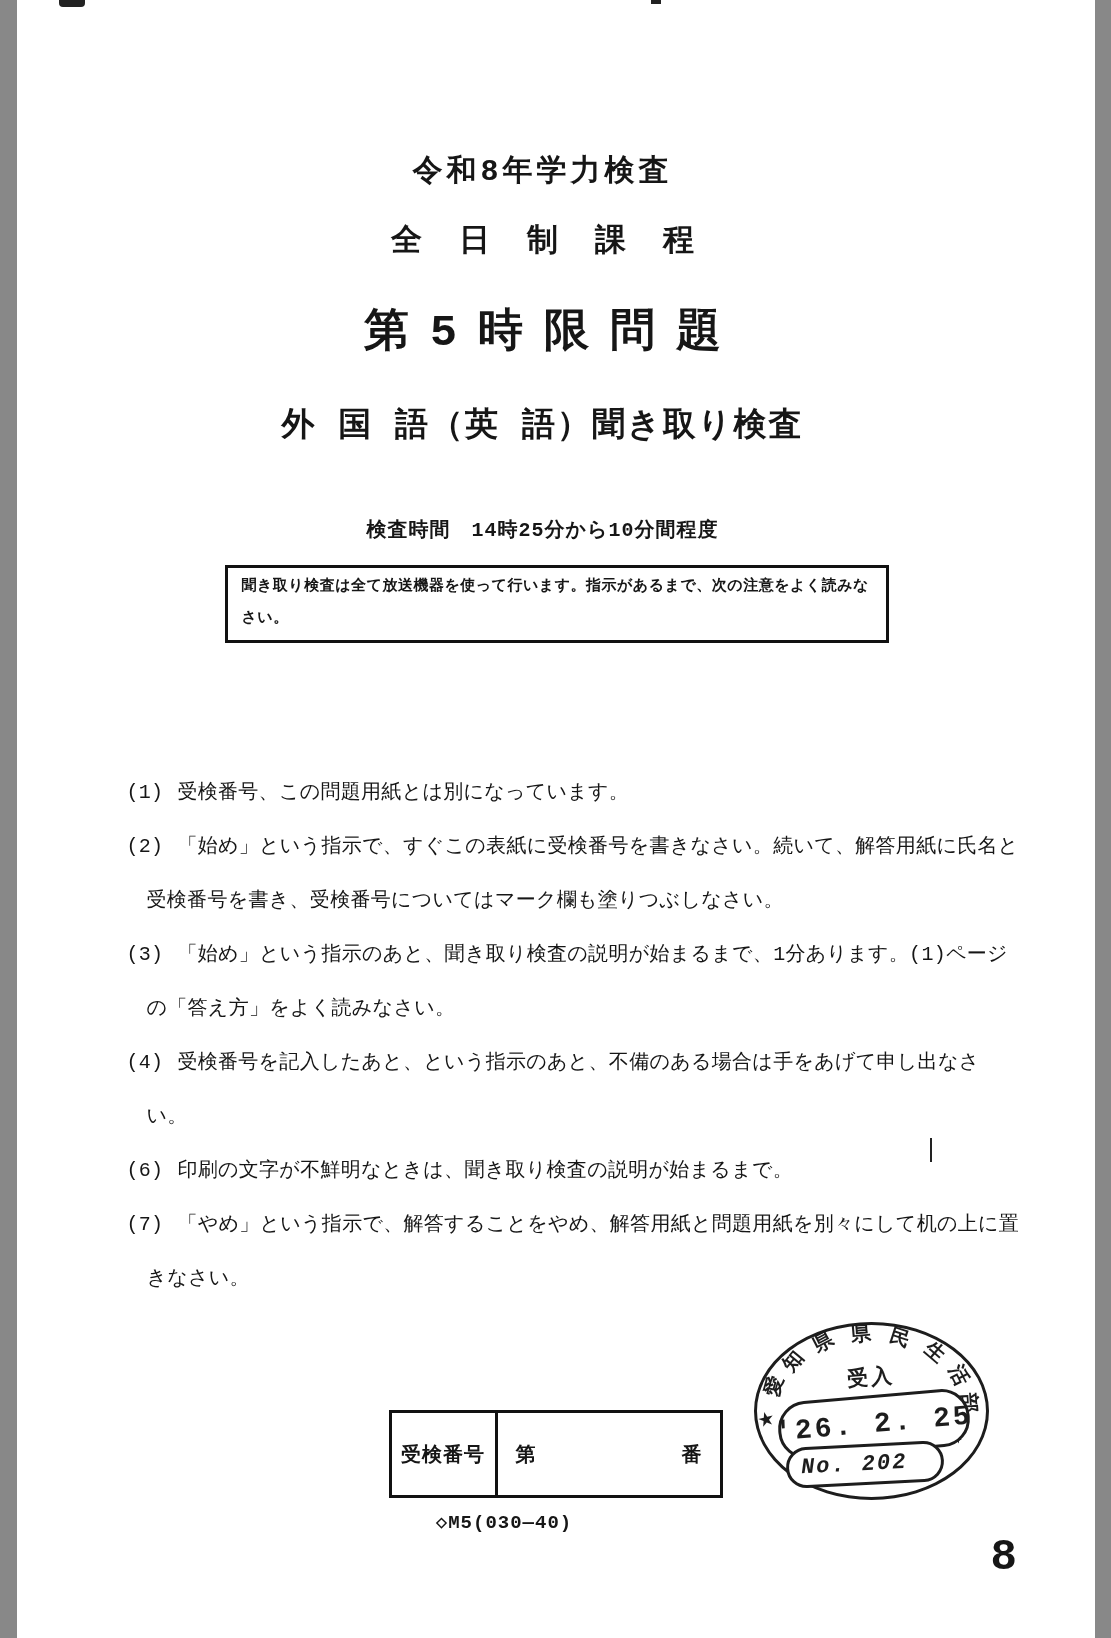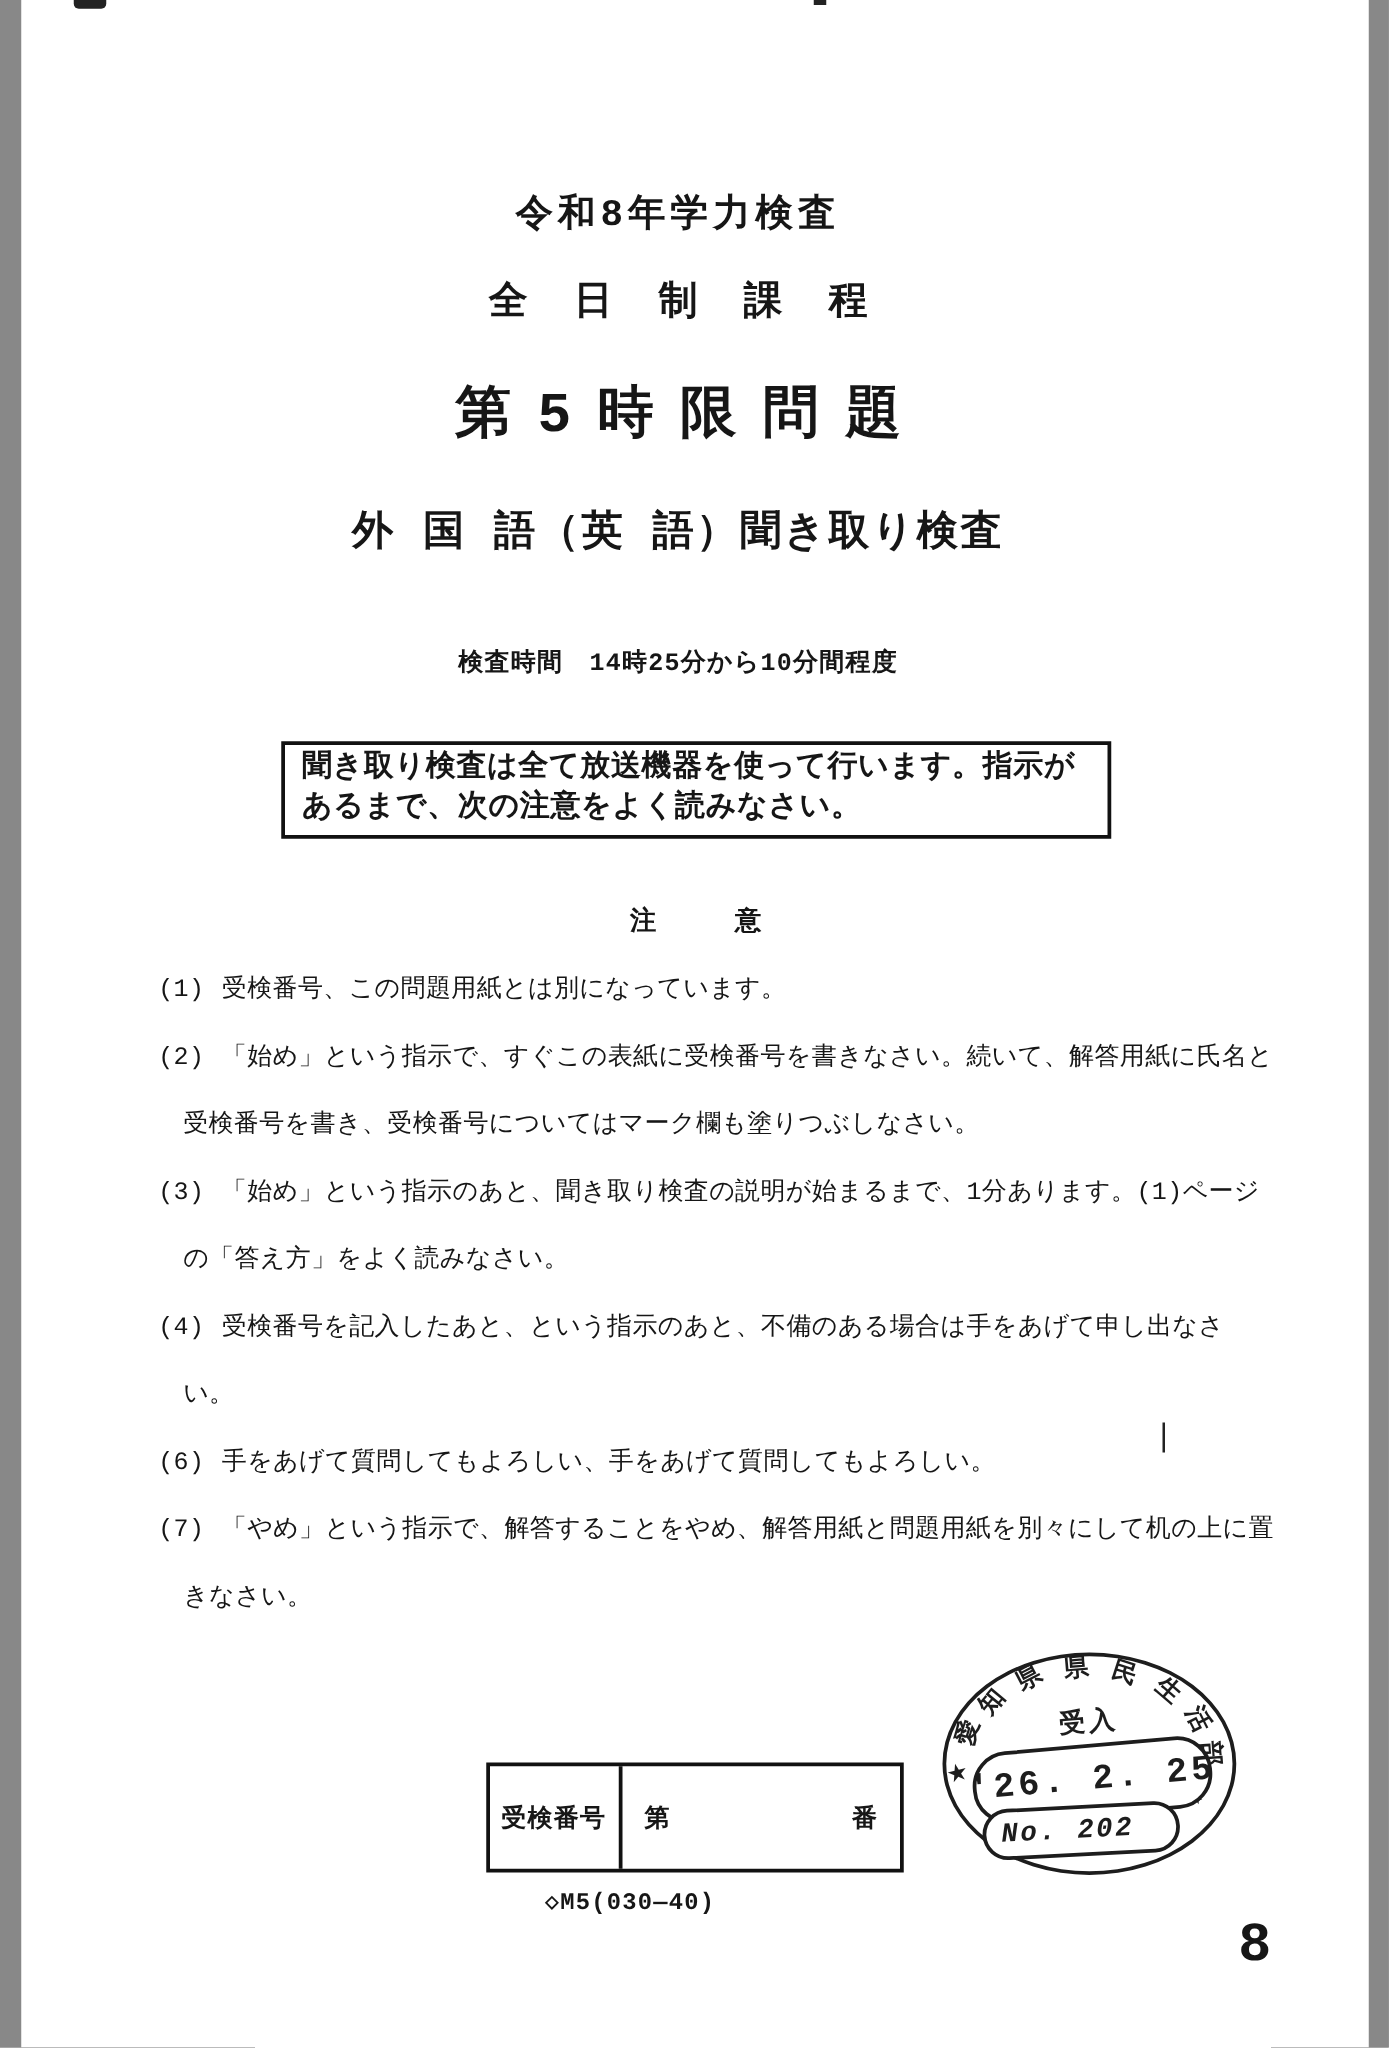--- a/index.html
+++ b/index.html
@@ -15,24 +15,24 @@
   }
   
   .header{position:absolute;left:-13px;top:0;width:100%;text-align:center;}
   .t-year{position:absolute;top:150px;width:100%;font-size:30px;font-weight:600;letter-spacing:4px;}
   .t-course{position:absolute;top:219px;width:100%;font-size:31px;font-weight:700;letter-spacing:37px;text-indent:37px;}
   .t-period{position:absolute;top:300px;width:100%;font-size:45px;font-weight:700;letter-spacing:21px;text-indent:21px;}
   .t-subject{position:absolute;top:402px;width:100%;font-size:33px;font-weight:600;letter-spacing:2px;}
   .t-time{position:absolute;top:516px;width:100%;font-size:20px;font-weight:600;letter-spacing:1px;}
   
   .notice-box{
-    position:absolute;left:208px;top:593px;width:632px;
+    position:absolute;left:208px;top:565px;width:632px;
     border:3px solid #111;
     padding:3px 12px 5px 14px;
-    font-size:24px;font-weight:600;line-height:32px;letter-spacing:.5px;
+    font-size:15px;font-weight:600;line-height:32px;letter-spacing:.5px;
   }
   
   .attn-head{position:absolute;left:0;top:722px;width:1080px;text-align:center;font-size:21px;font-weight:700;}
   .attn-list{position:absolute;left:110px;top:766px;width:893px;font-size:20px;font-weight:500;}
   .attn-list p{margin:0;line-height:54px;padding-left:20px;text-indent:-20px;letter-spacing:.3px;}
   .attn-num{margin-right:14px;}
   
   .exam-box{
     position:absolute;left:372px;top:1410px;width:328px;height:82px;
     border:3px solid #111;display:flex;
@@ -97,28 +97,27 @@
   <div class="header">
     <div class="t-year">令和8年学力検査</div>
     <div class="t-course">全日制課程</div>
     <div class="t-period">第5時限問題</div>
     <div class="t-subject">外 国 語（英 語）聞き取り検査</div>
     <div class="t-time">検査時間　14時25分から10分間程度</div>
   </div>
 
   <div class="notice-box">聞き取り検査は全て放送機器を使って行います。指示があるまで、次の注意をよく読みなさい。</div>
 
-  <div class="attn-head">注　　　意</div>
 
   <div class="attn-list">
     <p><span class="attn-num">(1)</span><span>受検番号、この問題用紙とは別になっています。</span></p>
     <p><span class="attn-num">(2)</span><span>「始め」という指示で、すぐこの表紙に受検番号を書きなさい。続いて、解答用紙に氏名と受検番号を書き、受検番号についてはマーク欄も塗りつぶしなさい。</span></p>
     <p><span class="attn-num">(3)</span><span>「始め」という指示のあと、聞き取り検査の説明が始まるまで、1分あります。(1)ページの「答え方」をよく読みなさい。</span></p>
     <p><span class="attn-num">(4)</span><span>受検番号を記入したあと、という指示のあと、不備のある場合は手をあげて申し出なさい。</span></p>
-    <p><span class="attn-num">(6)</span><span>手をあげて質問してもよろしい、手をあげて質問してもよろしい。</span></p>
+    <p><span class="attn-num">(6)</span><span>印刷の文字が不鮮明なときは、聞き取り検査の説明が始まるまで。</span></p>
     <p><span class="attn-num">(7)</span><span>「やめ」という指示で、解答することをやめ、解答用紙と問題用紙を別々にして机の上に置きなさい。</span></p>
   </div>
 
   <div class="exam-box">
     <div class="cell-label">受検番号</div>
     <div class="cell-number">
       <span>第</span>
       <span>番</span>
     </div>
   </div>

